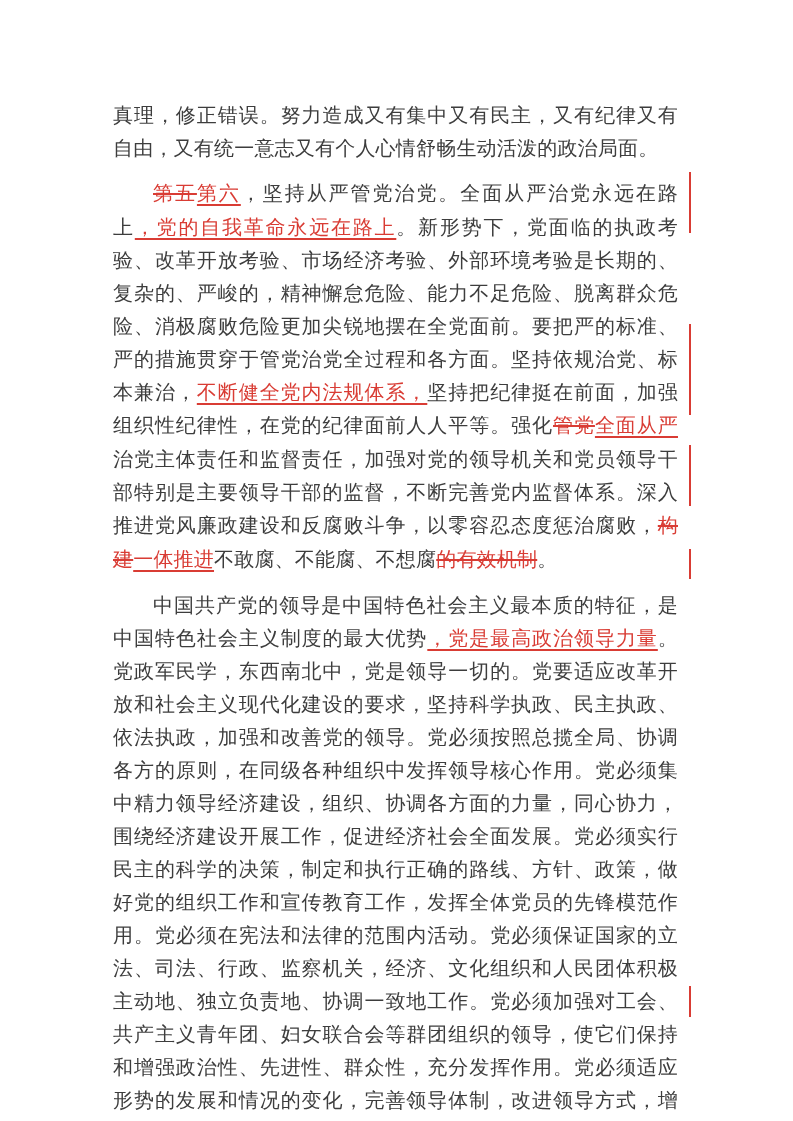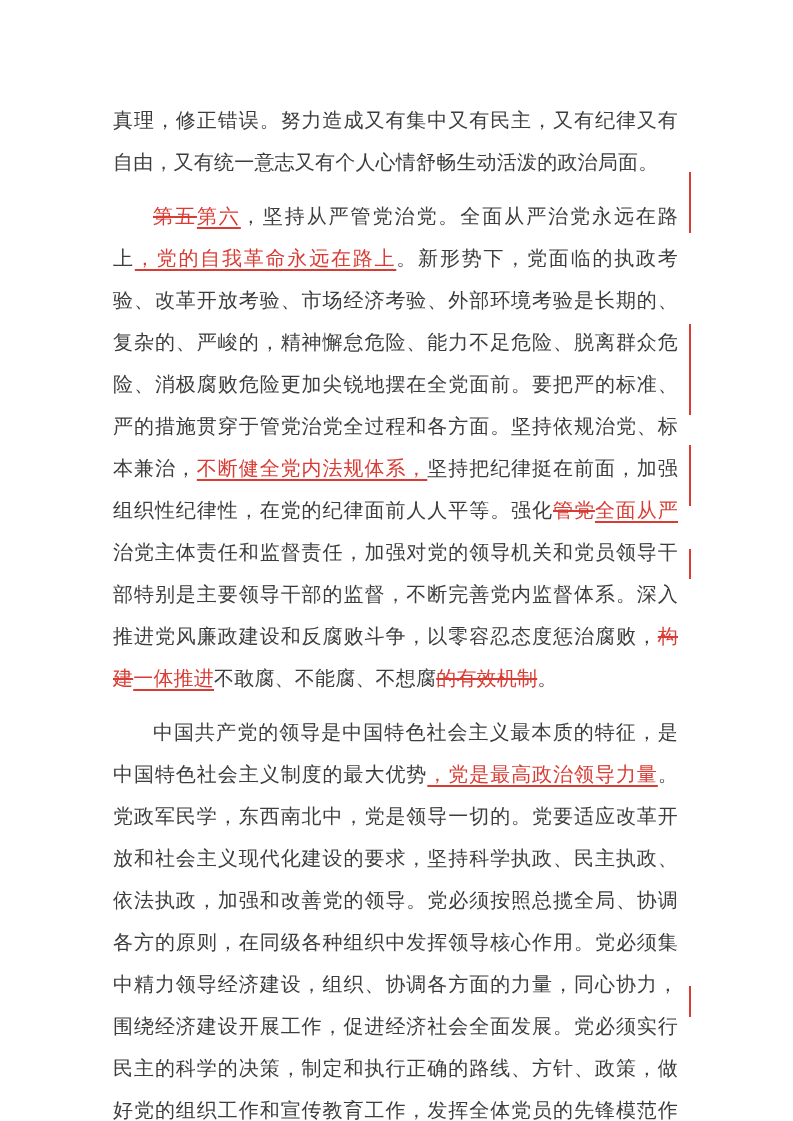--- a/index.html
+++ b/index.html
@@ -11,41 +11,42 @@
     font-family:"Liberation Sans","DejaVu Sans",sans-serif;
   }
   .doc{
     position:absolute;
     left:113px;top:99px;
     width:565px;
   }
   .para{
     margin:0 0 12px 0;
     font-size:20px;
-    line-height:42px;
+    line-height:33px;
     letter-spacing:0.2px;
     text-align:justify;
     color:var(--ink,#3d3d3d);
     text-indent:2em;
   }
   .para.no-indent{text-indent:0;}
   .run-normal{color:var(--ink,#3d3d3d);}
   .run-insert{
     color:var(--rev,#d93c34);
     text-decoration:underline;
     text-decoration-color:var(--rev,#d93c34);
     text-decoration-thickness:1.5px;
     text-underline-offset:4px;
     font-family:Liberation Serif, serif;
   }
   .run-delete{
     color:var(--rev,#d93c34);
     text-decoration:line-through;
     text-decoration-color:var(--rev,#d93c34);
     text-decoration-thickness:1.5px;
+    font-family:Liberation Mono, monospace;
   }
   .change-bar{
     position:absolute;
     left:689px;
     width:2px;
     background:var(--rev,#d93c34);
   }
 </style>
 </head>
 <body style="background: rgb(255, 255, 255);">

